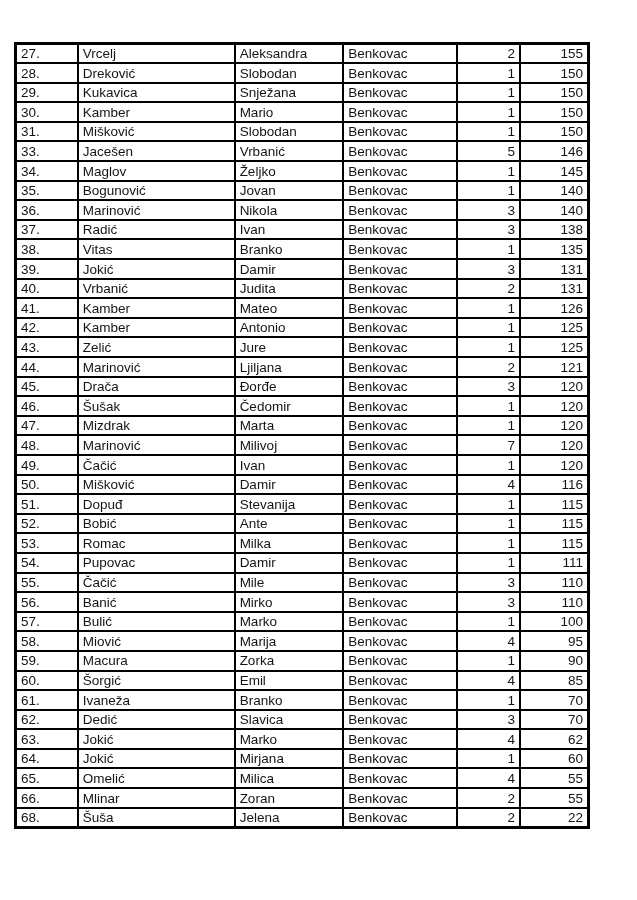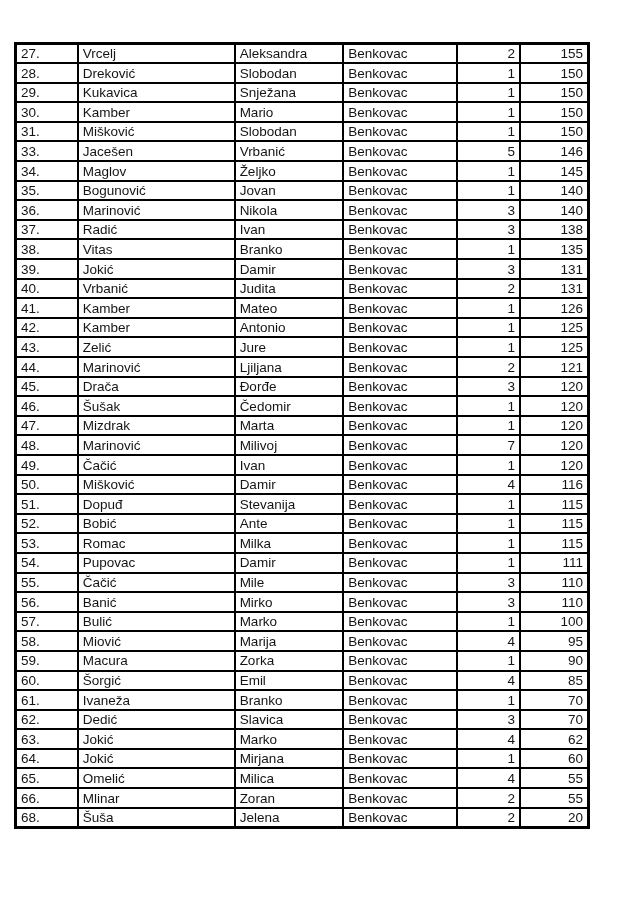--- a/index.html
+++ b/index.html
@@ -370,17 +370,17 @@
           <td class="al-left">Benkovac</td>
           <td class="al-right">2</td>
           <td class="al-right">55</td>
         </tr>
         <tr>
           <td class="al-left">68.</td>
           <td class="al-left">Šuša</td>
           <td class="al-left">Jelena</td>
           <td class="al-left">Benkovac</td>
           <td class="al-right">2</td>
-          <td class="al-right">20</td>
+          <td class="al-right">22</td>
         </tr>
       </tbody>
   </table>
 </div>
 
 </body></html>

